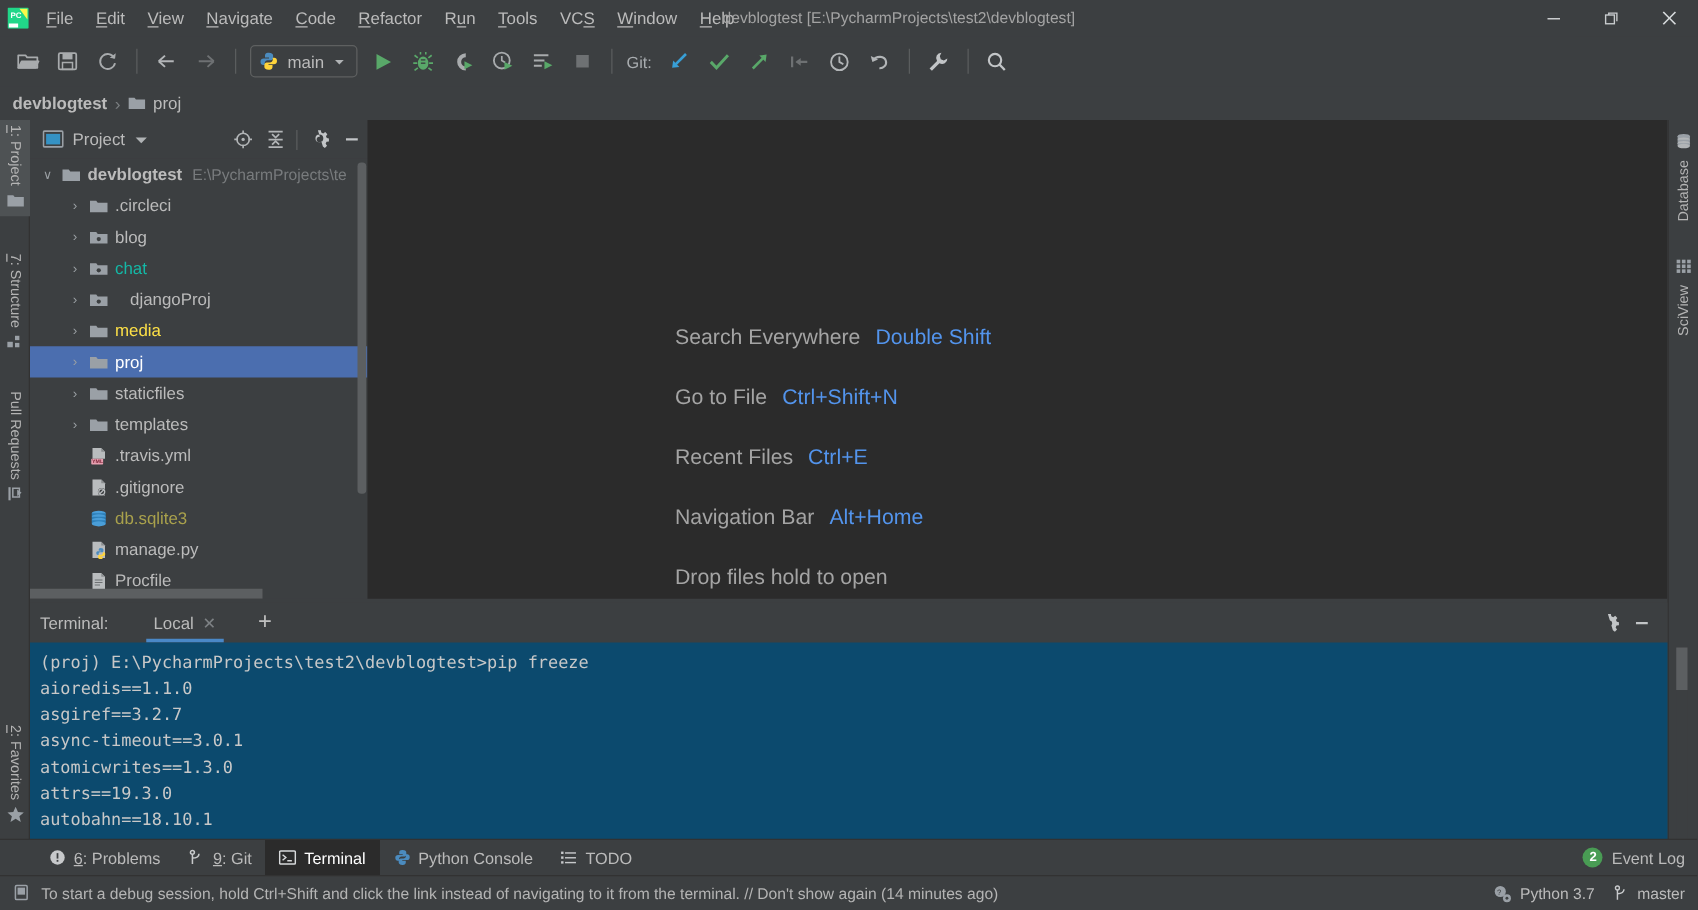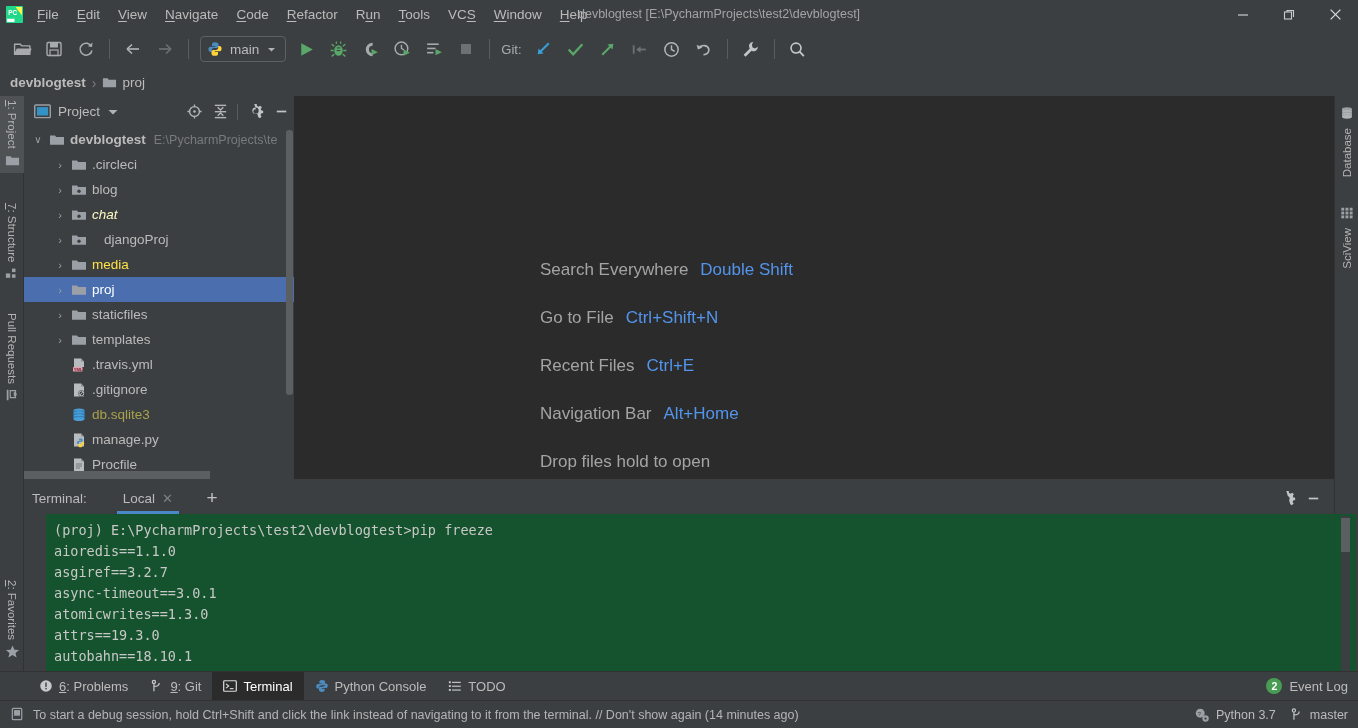--- a/index.html
+++ b/index.html
@@ -138,21 +138,21 @@
   }
   .term-tab.active::after {
     content: ""; position: absolute; left: 4px; right: 4px; bottom: 0; height: 3px; background: #4a88c7;
   }
   .term-tab .x { color: #7d8184; font-size: 13px; }
   .term-add { width: 26px; height: 26px; display: flex; align-items: center; justify-content: center; color: #c0c0c0; font-size: 19px; }
   .term-hicons { margin-left: auto; display: flex; align-items: center; }
 
   .term-body {
     position: absolute; left: 24px; top: 514px; width: 1310px; height: 158px;
-    background: #14532d; padding: 6px 0 0 8px; overflow: hidden; margin-left: 22px;
+    background: #0c4a6e; padding: 6px 0 0 8px; overflow: hidden;
   }
   .term-line {
     font-family: "DejaVu Sans Mono", "Liberation Mono", monospace;
     font-size: 13.5px; line-height: 21px; color: #c8c8c8; white-space: pre;
   }
   .term-scrollbar { position: absolute; right: 8px; top: 516px; width: 9px; height: 156px; background: #3c3f41; }
   .term-thumb { position: absolute; right: 8px; top: 518px; width: 9px; height: 34px; background: #5c5f61; }
 
   
   .bottom-bar {
@@ -488,21 +488,21 @@
             <span class="name" style="color: rgb(187, 187, 187);">blog</span>
           </div>
           <div class="row" style="padding-left: 28px;">
             <span class="arrow">›</span>
             <span class="ficon">
               <svg width="16" height="16" viewBox="0 0 16 16">
                 <path d="M1 3.6 L6 3.6 L7.2 5.1 L15 5.1 L15 12.8 L1 12.8 Z" fill="#9aa0a6"></path>
                 <circle cx="8" cy="9.2" r="1.7" fill="#3c3f41"></circle>
               </svg>
             </span>
-            <span class="name" style="color: #fef9c3; font-style: italic;">chat</span>
+            <span class="name" style="color: #14b8a6;">chat</span>
           </div>
           <div class="row" style="padding-left: 28px;">
             <span class="arrow">›</span>
             <span class="ficon">
               <svg width="16" height="16" viewBox="0 0 16 16">
                 <path d="M1 3.6 L6 3.6 L7.2 5.1 L15 5.1 L15 12.8 L1 12.8 Z" fill="#9aa0a6"></path>
                 <circle cx="8" cy="9.2" r="1.7" fill="#3c3f41"></circle>
               </svg>
             </span>
             <span class="name" style="color: rgb(187, 187, 187); margin-left: 14px;">djangoProj</span>

